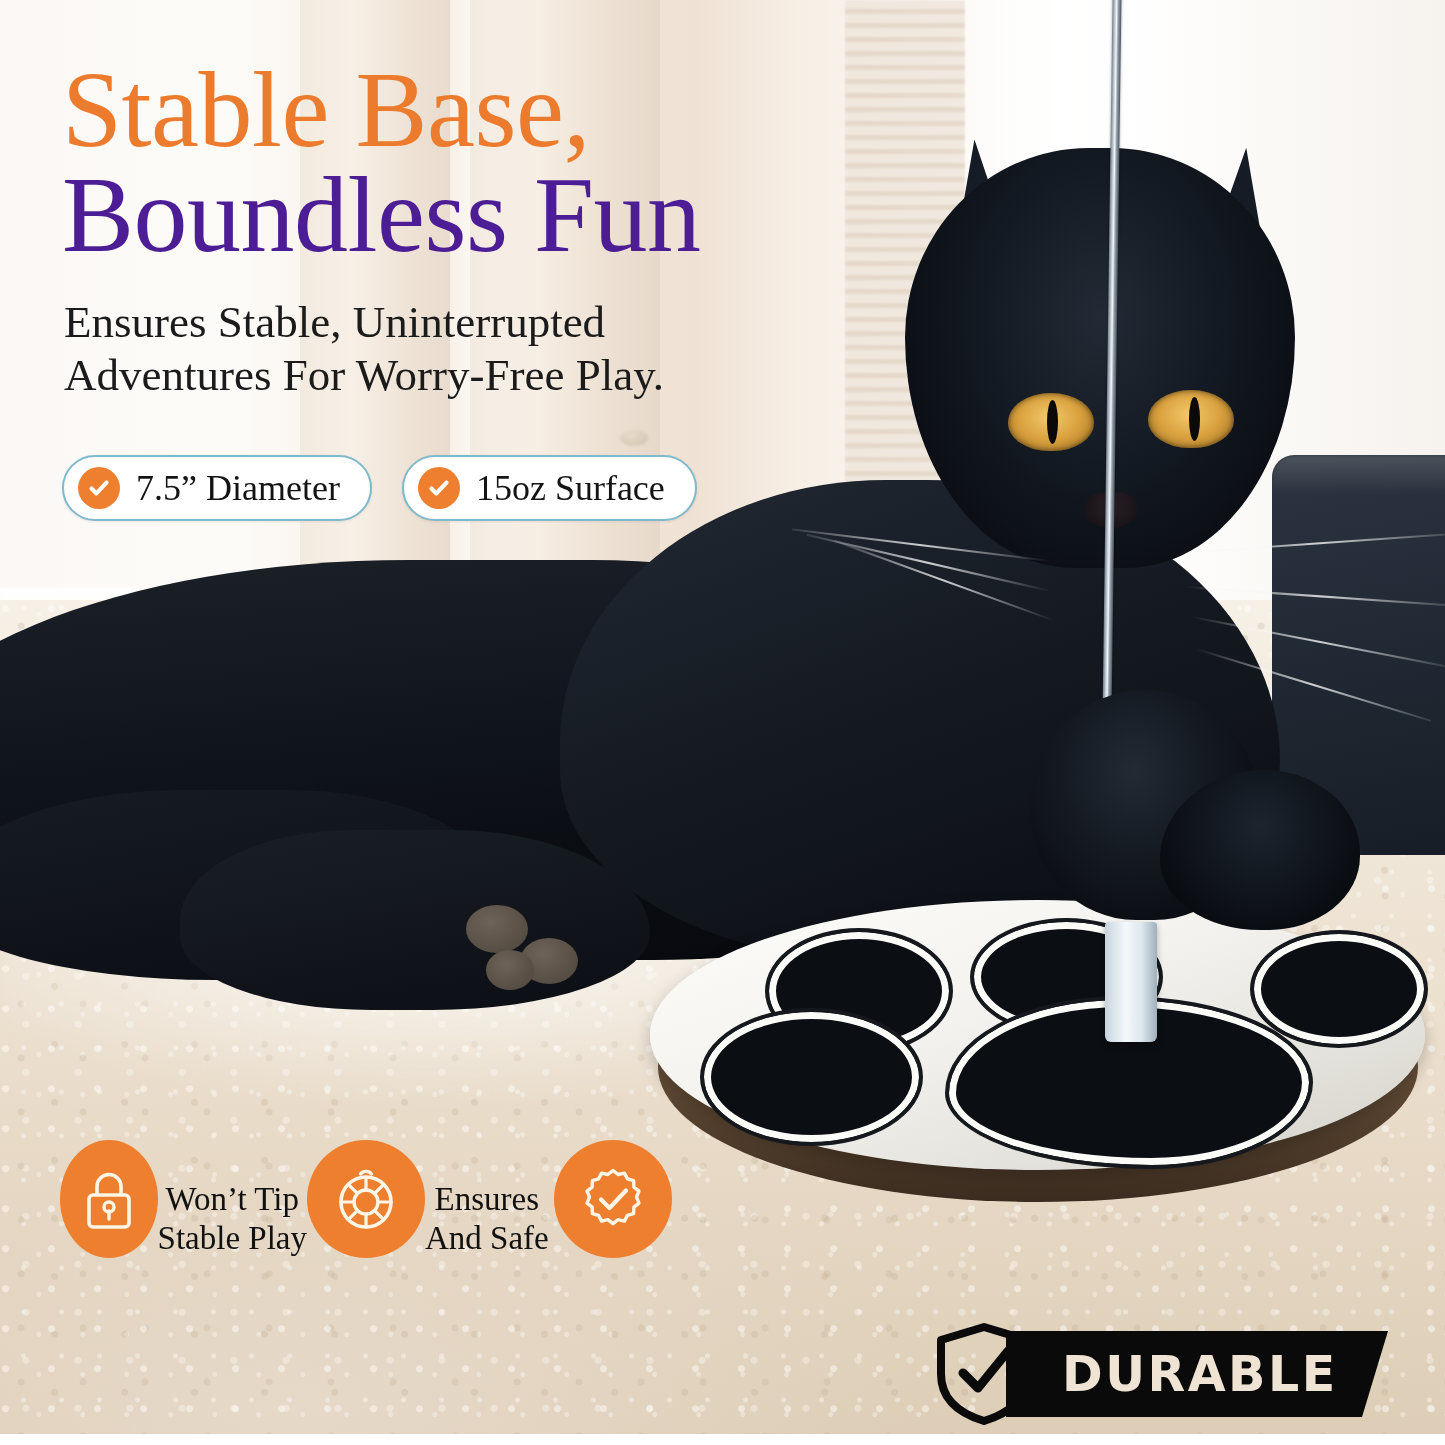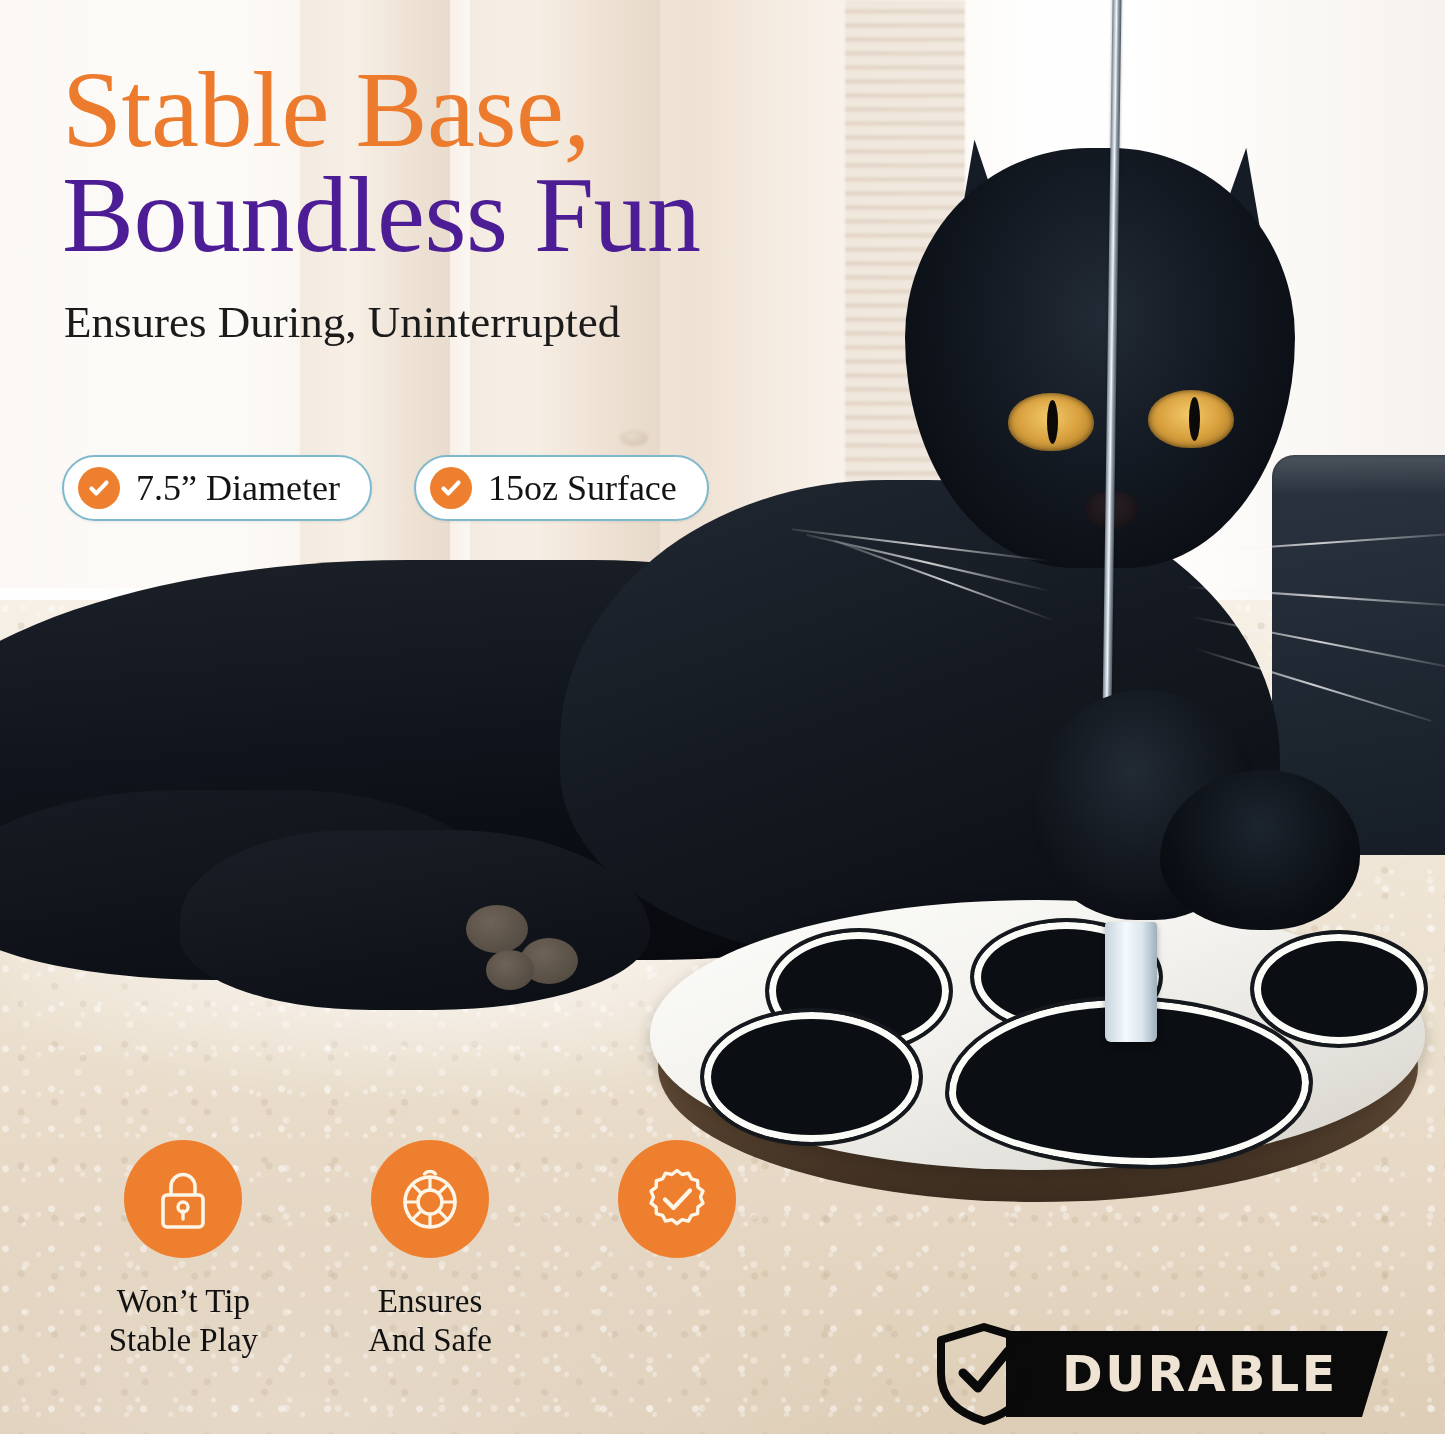--- a/index.html
+++ b/index.html
@@ -232,21 +232,21 @@
   .h-line2{
     display:block;font-size:108px;color:#4c1d95;font-weight:400;
   }
   .subhead{
     position:absolute;left:64px;top:296px;width:790px;
     font-size:45px;line-height:1.18;color:#1b1b1b;font-weight:400;
   }
   .subhead span{display:block;}
 
   .pills{
-    position:absolute;left:62px;top:455px;display:flex;gap:42px;align-items:center;
+    position:absolute;left:62px;top:455px;display:flex;gap:30px;align-items:center;
   }
   .pill{
     display:flex;align-items:center;gap:16px;
     height:62px;padding:0 30px 0 14px;
     background:#ffffff;
     border:2px solid #7FB9CC;
     border-radius:34px;
     box-shadow:0 1px 3px rgba(0,0,0,.08);
   }
   .pill-check{
@@ -256,21 +256,21 @@
   }
   .pill-check svg{display:block;}
   .pill-text{font-size:36px;color:#141414;white-space:nowrap;}
 
   
   .features{
     position:absolute;left:60px;top:1140px;width:740px;
     display:flex;justify-content:flex-start;gap:0;
   }
   .feature{
-    width:247px;display:flex;flex-direction:column;align-items:center;
+    width:247px;display:flex;flex-direction:row;align-items:flex-end;
   }
   .feature-icon{
     width:118px;height:118px;border-radius:50%;
     background:#EE7F2F;
     display:flex;align-items:center;justify-content:center;
   }
   .feature-label{
     margin-top:24px;text-align:center;
     font-size:33px;line-height:1.18;color:#111111;
   }
@@ -367,21 +367,22 @@
     <div class="front-paw"></div>
     <div class="front-paw2"></div>
   </div>
 
   <div class="headline">
     <span class="h-line1">Stable Base,</span>
     <span class="h-line2">Boundless Fun</span>
   </div>
 
   <div class="subhead">
-    <span>Ensures During, Uninterrupted</span>
+    <span>Ensures Stable, Uninterrupted</span>
+    <span>Adventures For Worry-Free Play.</span>
   </div>
 
   <div class="pills">
 
     <div class="pill">
       <span class="pill-check">
         <svg width="26" height="26" viewBox="0 0 26 26" aria-hidden="true">
           <path d="M5.5 13.6 L10.4 18.4 L20.5 7.6" fill="none" stroke="#ffffff" stroke-width="4.2" stroke-linecap="round" stroke-linejoin="round"></path>
         </svg>
       </span>

